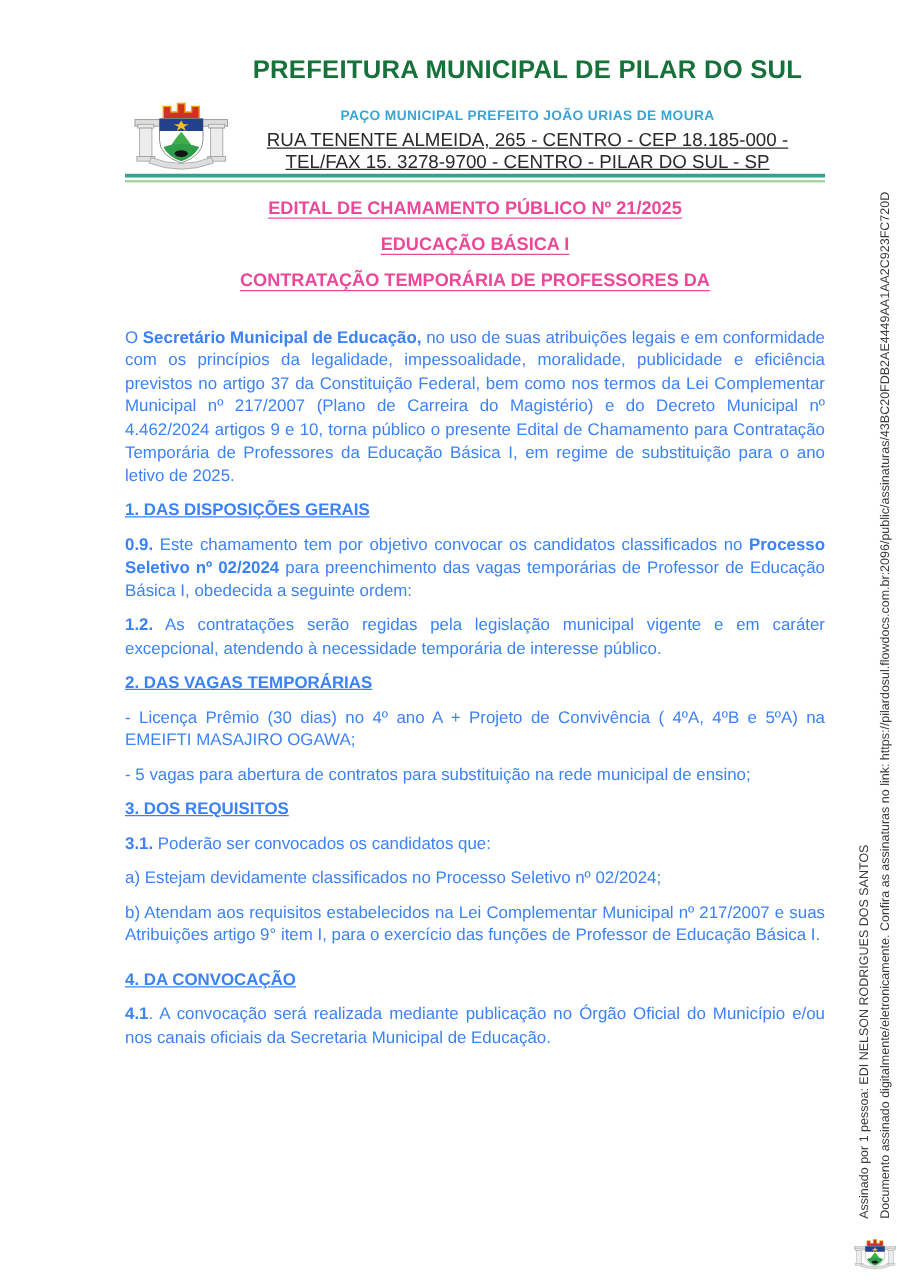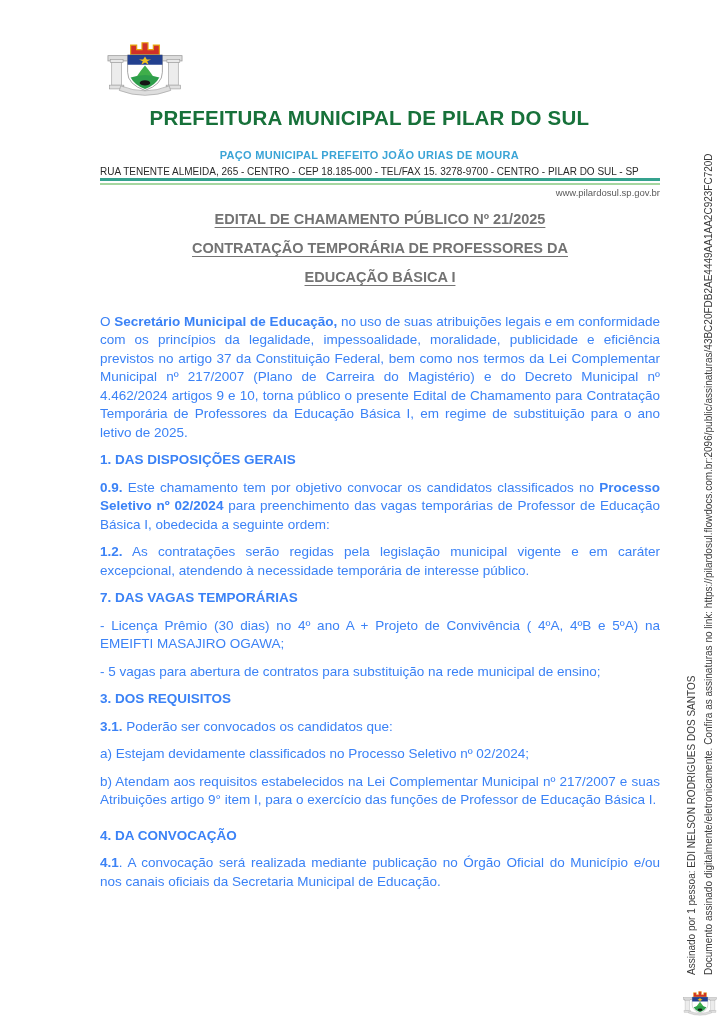--- a/index.html
+++ b/index.html
@@ -2,39 +2,39 @@
 <html><head>
 <meta charset="utf-8">
 <style>
   html,body { margin:0; padding:0; background:#ffffff; }
   body { font-family:"Liberation Sans", sans-serif; }
   .page { position:relative; width:724px; height:1024px; background:#fff; overflow:hidden; }
 
   .content { position:absolute; left:100px; top:36px; width:560px; }
 
   
-  .masthead { display:flex; align-items:flex-start;flex-direction:column; }
+  .masthead { display:flex; align-items:flex-end; }
   .crest { width:78px; height:62px; margin-left:6px; flex:none; }
   .masthead-text { flex:1; text-align:center; padding-top:9px; }
   .org-title { font-size:20.5px; font-weight:bold; color:#17713a; line-height:1.05; letter-spacing:0.2px; }
   .org-subtitle { font-size:11px; font-weight:bold; color:#3ba4d6; margin-top:20px; letter-spacing:0.3px; }
-  .org-address { font-size:10px; color:#2a2a2a; margin-top:5px; }
+  .org-address { font-size:15px; color:#2a2a2a; margin-top:5px;text-decoration:underline; }
 
   .rule1 { height:3px; background:#35a28e; margin-top:1px; }
   .rule2 { height:2px; background:#a5d6a0; margin-top:2px; }
   .website { text-align:right; font-size:9.5px; color:#5a5a5a; margin-top:2px; }
 
   
   .doc-title { margin-top:7px; margin-bottom:21px; text-align:center; }
-  .doc-title div { font-weight:bold; font-size:14.5px; color:#737373;
+  .doc-title div { font-weight:bold; font-size:14.5px; color:#ec4899;
       text-decoration:underline; text-underline-offset:3px; line-height:29px; }
 
   
   main p { margin:0 0 9px 0; font-size:13.5px; line-height:18.5px; color:#3b82f6; text-align:justify; }
-  main p.heading { font-weight:bold; text-align:left; }
+  main p.heading { font-weight:bold; text-align:left;text-decoration:underline; }
   main p.gap { margin-top:17px; }
 
   
   .vtext { position:absolute; transform-origin:0 0; transform:rotate(-90deg);
       white-space:nowrap; font-size:10px; color:#3a3a3a; line-height:12px; }
   .vtext-1 { left:686px; top:975px; }
   .vtext-2 { left:703px; top:975px; }
 
   .footer-crest { position:absolute; left:683px; top:982px; width:34px; height:41px; }
 </style>
@@ -69,34 +69,33 @@
       </svg>
       <div class="masthead-text">
         <div class="org-title">PREFEITURA MUNICIPAL DE PILAR DO SUL</div>
         <div class="org-subtitle">PAÇO MUNICIPAL PREFEITO JOÃO URIAS DE MOURA</div>
         <div class="org-address">RUA TENENTE ALMEIDA, 265 - CENTRO - CEP 18.185-000 - TEL/FAX 15. 3278-9700 - CENTRO - PILAR DO SUL - SP</div>
       </div>
     </header>
 
     <div class="rule1"></div>
     <div class="rule2"></div>
-    <div class="website">www.pilardosul.sp.gov.br</div>
 
     <div class="doc-title">
       <div>EDITAL DE CHAMAMENTO PÚBLICO Nº 21/2025</div>
+      <div>EDUCAÇÃO BÁSICA I</div>
       <div>CONTRATAÇÃO TEMPORÁRIA DE PROFESSORES DA</div>
-      <div>EDUCAÇÃO BÁSICA I</div>
     </div>
 
     <main>
         <p class="body"><span>O </span><b>Secretário Municipal de Educação,</b><span> no uso de suas atribuições legais e em conformidade com os princípios da legalidade, impessoalidade, moralidade, publicidade e eficiência previstos no artigo 37 da Constituição Federal, bem como nos termos da Lei Complementar Municipal nº 217/2007 (Plano de Carreira do Magistério) e do Decreto Municipal nº 4.462/2024 artigos 9 e 10, torna público o presente Edital de Chamamento para Contratação Temporária de Professores da Educação Básica I, em regime de substituição para o ano letivo de 2025.</span></p>
         <p class="heading"><b>1. DAS DISPOSIÇÕES GERAIS</b></p>
         <p class="body"><b>0.9.</b><span> Este chamamento tem por objetivo convocar os candidatos classificados no </span><b>Processo Seletivo nº 02/2024</b><span> para preenchimento das vagas temporárias de Professor de Educação Básica I, obedecida a seguinte ordem:</span></p>
         <p class="body"><b>1.2.</b><span> As contratações serão regidas pela legislação municipal vigente e em caráter excepcional, atendendo à necessidade temporária de interesse público.</span></p>
-        <p class="heading"><b>7. DAS VAGAS TEMPORÁRIAS</b></p>
+        <p class="heading"><b>2. DAS VAGAS TEMPORÁRIAS</b></p>
         <p class="body"><span>- Licença Prêmio (30 dias) no 4º ano A + Projeto de Convivência ( 4ºA, 4ºB e 5ºA) na EMEIFTI MASAJIRO OGAWA;</span></p>
         <p class="body"><span>- 5 vagas para abertura de contratos para substituição na rede municipal de ensino;</span></p>
         <p class="heading"><b>3. DOS REQUISITOS</b></p>
         <p class="body"><b>3.1.</b><span> Poderão ser convocados os candidatos que:</span></p>
         <p class="body"><span>a) Estejam devidamente classificados no Processo Seletivo nº 02/2024;</span></p>
         <p class="body"><span>b) Atendam aos requisitos estabelecidos na Lei Complementar Municipal nº 217/2007 e suas Atribuições artigo 9° item I, para o exercício das funções de Professor de Educação Básica I.</span></p>
         <p class="heading gap"><b>4. DA CONVOCAÇÃO</b></p>
         <p class="body"><b>4.1</b><span>. A convocação será realizada mediante publicação no Órgão Oficial do Município e/ou nos canais oficiais da Secretaria Municipal de Educação.</span></p>
       </main>
 

